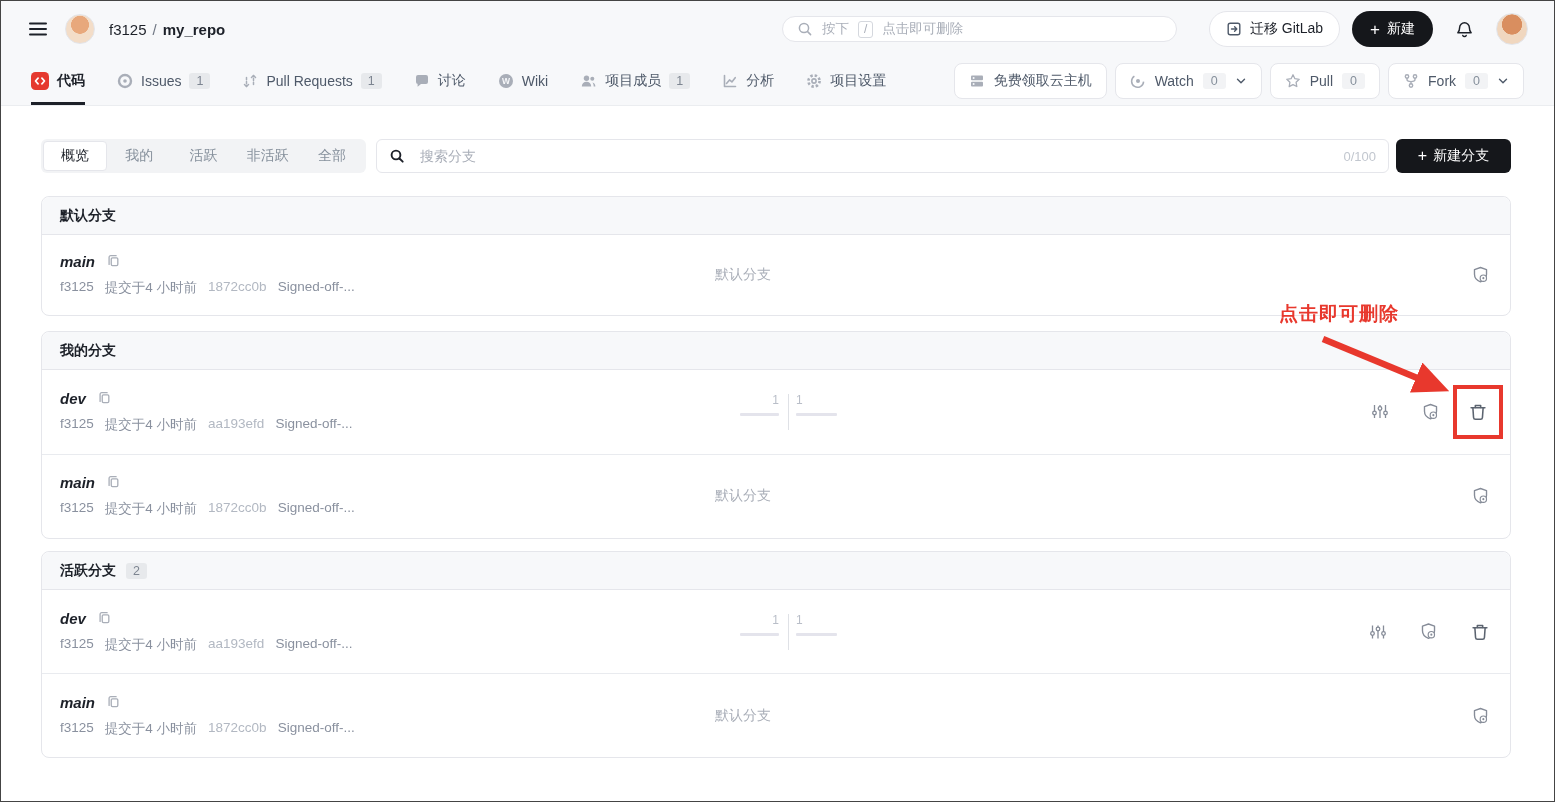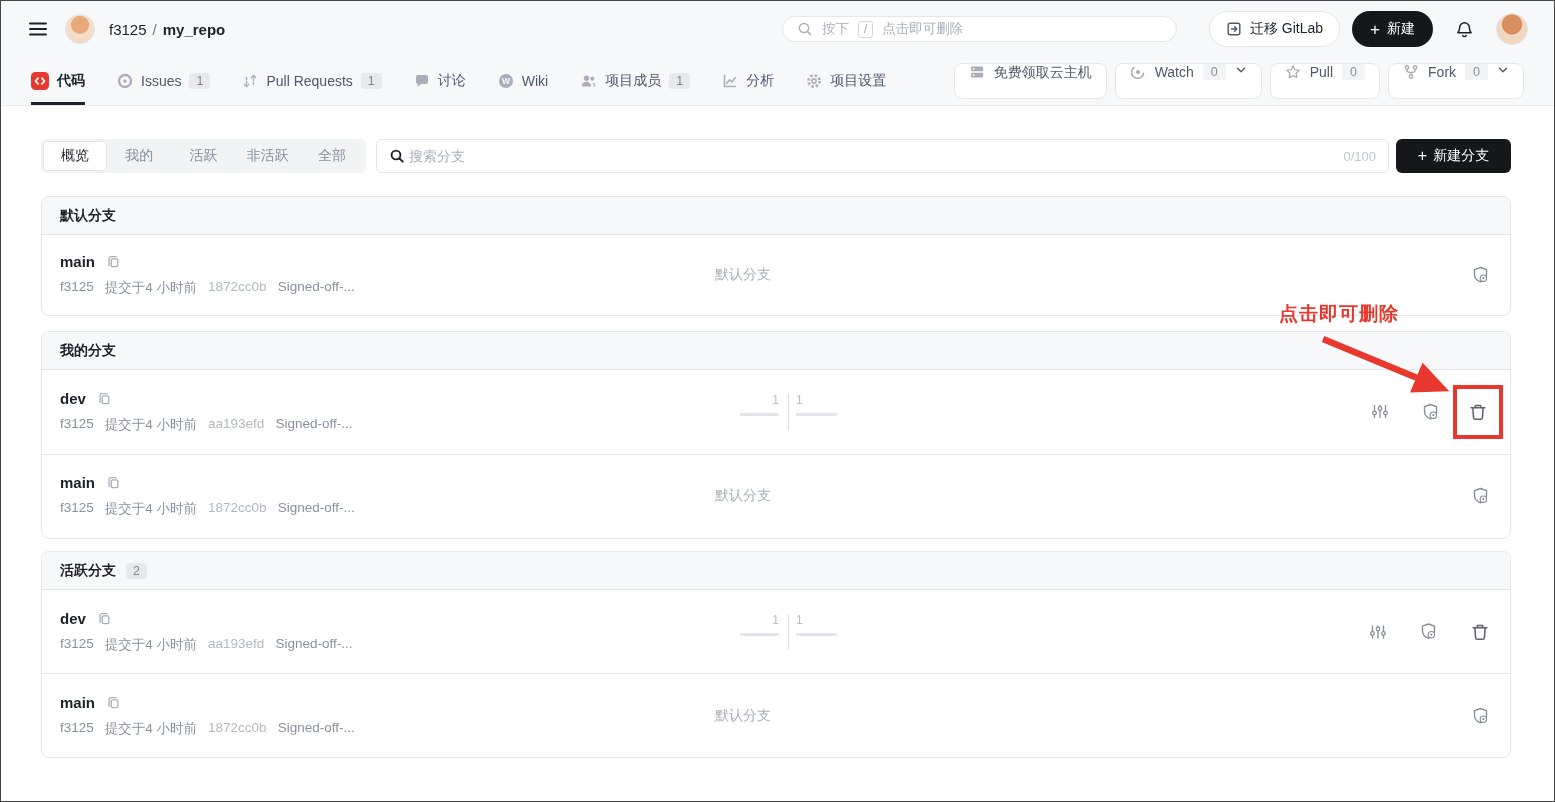--- a/index.html
+++ b/index.html
@@ -74,21 +74,21 @@
   .tab.active::after {
     content:""; position:absolute; left:0; right:0; bottom:0; height:3px; background:#1d2129;
   }
   .badge {
     background:#e7e9ec; color:#7d8591; border-radius:3px;
     font-size:12.5px; padding:1px 7px; font-weight:normal;
   }
   .nav-actions { margin-left:auto; display:flex; gap:8px; }
   .rect-btn {
     height:36px; background:#fff; border:1px solid #e5e6eb; border-radius:8px;
-    display:flex; align-items:flex-start; gap:9px; padding:0 14px;
+    display:flex; align-items:center; gap:9px; padding:0 14px;
     font-size:14px; color:#4e5969; cursor:pointer; white-space:nowrap;
   }
   .cnt {
     background:#f2f3f5; color:#86909c; border-radius:3px; font-size:12.5px; padding:1px 8px;
   }
 
   
   .filter-row {
     position:absolute; top:138px; left:40px; right:43px; height:34px;
     display:flex; align-items:stretch;
@@ -97,21 +97,21 @@
     width:325px; background:#f2f3f5; border-radius:6px; padding:2px;
     display:flex; align-items:stretch;
   }
   .seg-item {
     flex:1; display:flex; align-items:center; justify-content:center;
     font-size:14px; color:#86909c; cursor:pointer; border-radius:4px; border:1px solid transparent;
   }
   .seg-item.active { background:#fff; border-color:#e5e6eb; color:#1d2129; }
   .br-search {
     flex:1; margin-left:10px; border:1px solid #e5e6eb; border-radius:6px;
-    display:flex; align-items:center; gap:4px; padding:0 12px; background:#fff;
+    display:flex; align-items:center; gap:15px; padding:0 12px; background:#fff;
   }
   .br-search input {
     flex:1; border:none; outline:none; font-size:14px; color:#1d2129;
     font-family:inherit; background:transparent;
   }
   .br-search input::placeholder { color:#a9aeb8; }
   .br-search .counter { color:#c2c7cf; font-size:13px; }
   .new-branch-btn {
     margin-left:7px; width:115px; border:none; border-radius:6px; background:#15171b;
     color:#fff; font-size:14px; display:flex; align-items:center; justify-content:center;
@@ -129,21 +129,21 @@
   .card-3 { top:550px; height:207px; }
   .card-header {
     height:38px; flex:0 0 38px; background:#f7f8fa; border-bottom:1px solid #e5e6eb;
     border-radius:8px 8px 0 0; display:flex; align-items:center; gap:10px;
     padding:0 18px; font-size:14px; font-weight:bold; color:#1d2129;
   }
   .branch-row { flex:1; position:relative; }
   .branch-row + .branch-row { border-top:1px solid #e9ebef; }
 
   .branch-info { position:absolute; left:18px; top:50%; transform:translateY(-50%); }
-  .bn-line { display:flex; align-items:center; gap:11px; }
+  .bn-line { display:flex; align-items:flex-start; gap:11px;font-style:italic; }
   .bn { font-size:15px; font-weight:bold; color:#1d2129; cursor:pointer; }
   .copy-btn { background:none; border:none; padding:0; cursor:pointer; color:#a9aeb8; display:flex; }
   .meta-line { margin-top:9px; display:flex; gap:11px; font-size:13.5px; color:#8a919f; }
   .meta-line .sha { color:#b2b8c2; cursor:pointer; }
   .meta-line .committer { cursor:pointer; }
 
   .center-tag {
     position:absolute; left:673px; top:50%; transform:translateY(-50%);
     color:#a9aeb8; font-size:14px;
   }

